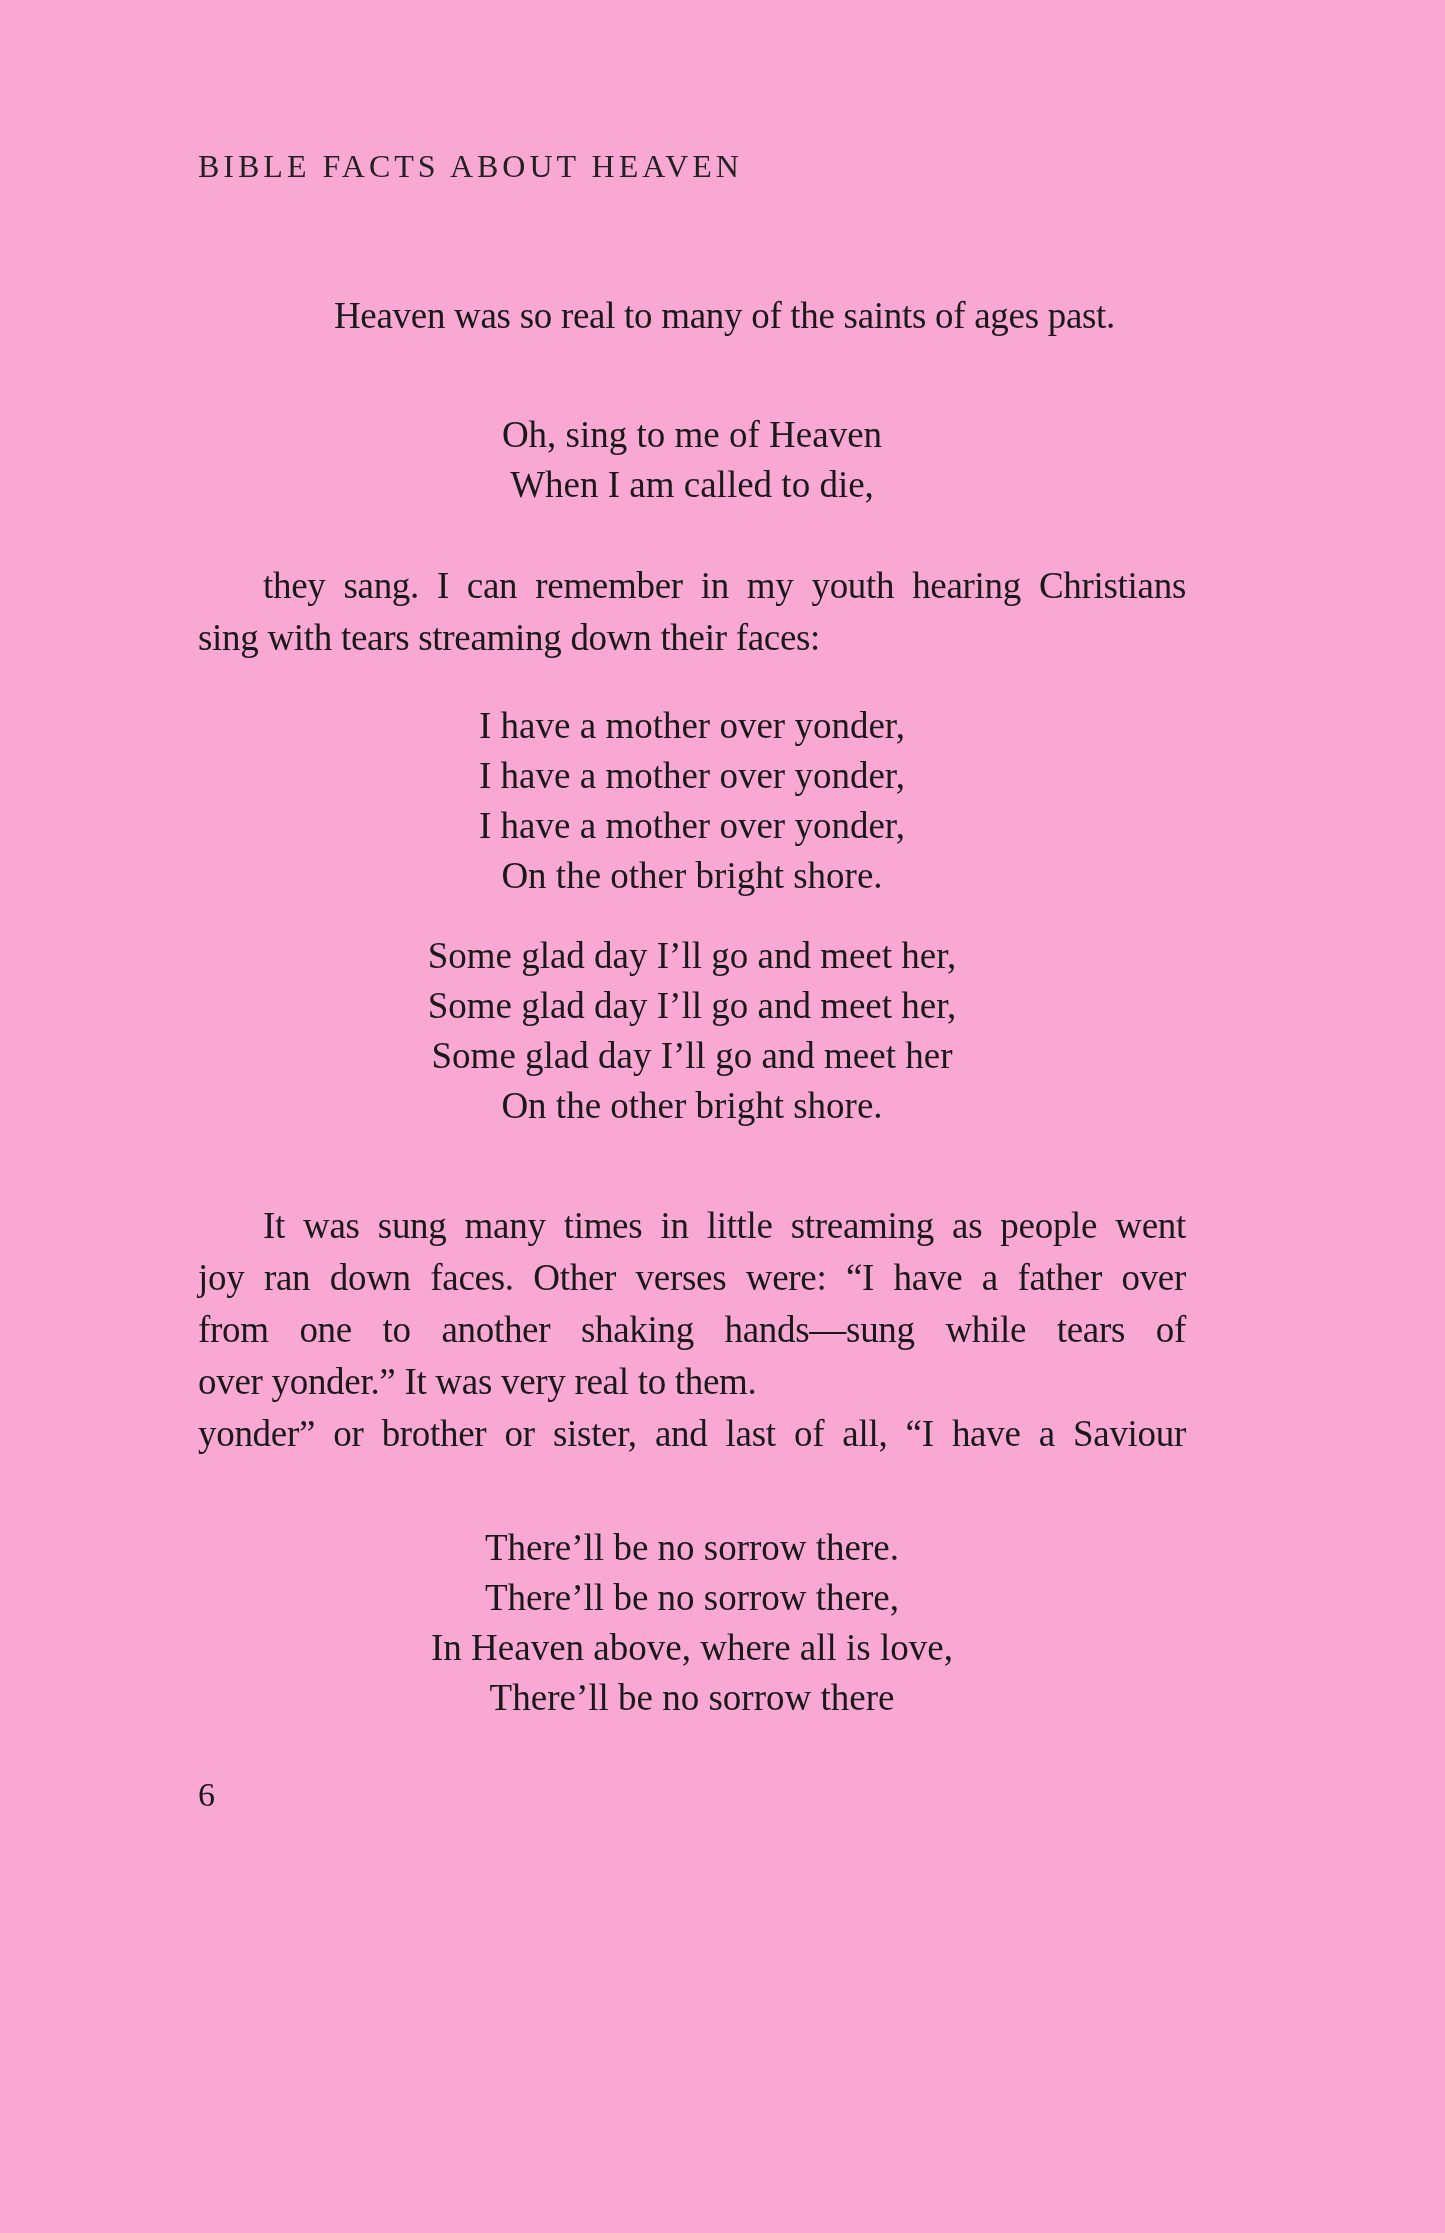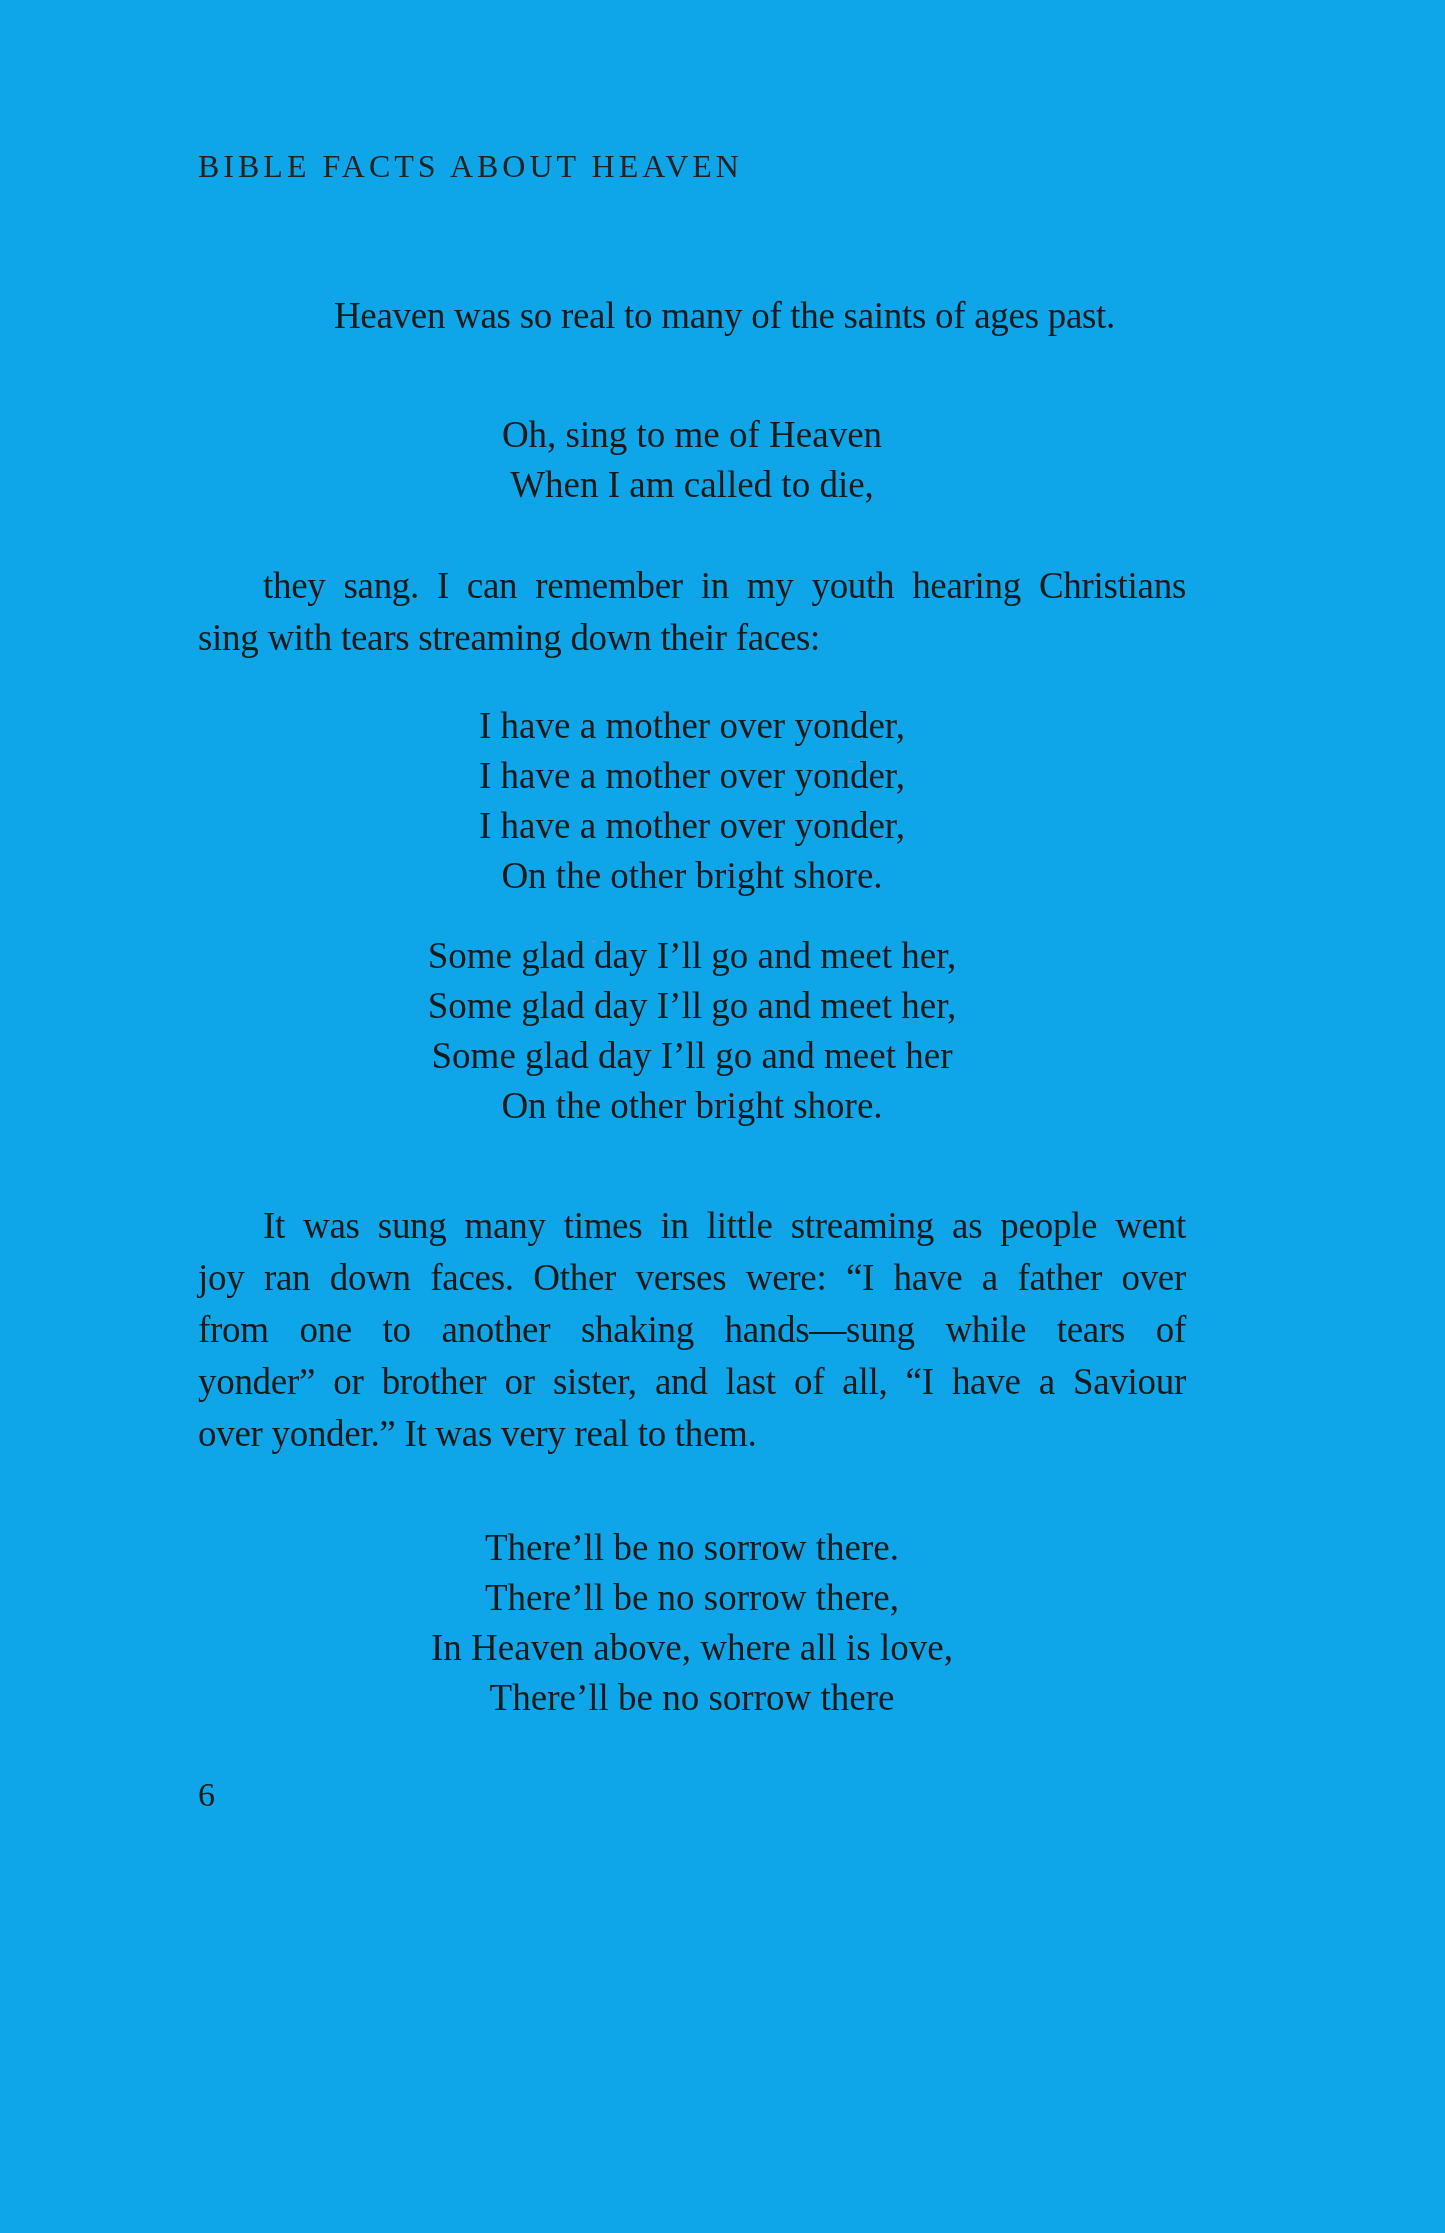--- a/index.html
+++ b/index.html
@@ -5,21 +5,21 @@
   html, body {
     margin: 0;
     padding: 0;
     background: #e9e9e9;
   }
   .page {
     position: relative;
     width: 1445px;
     height: 2233px;
     margin: 0 auto;
-    background: #0ea5e9;
+    background: #f9a8d4;
     color: #191919;
     font-family: "Liberation Serif", "DejaVu Serif", serif;
     overflow: hidden;
     box-sizing: border-box;
     padding-top: 146px;
   }
   .content-column {
     margin-left: 198px;
     width: 988px;
   }
@@ -94,22 +94,22 @@
         <div class="verse block-4">
           <div class="line">Some glad day I’ll go and meet her,</div>
           <div class="line">Some glad day I’ll go and meet her,</div>
           <div class="line">Some glad day I’ll go and meet her</div>
           <div class="line">On the other bright shore.</div>
         </div>
         <div class="paragraph block-5">
           <div class="line indent justify">It was sung many times in little streaming as people went</div>
           <div class="line justify">joy ran down faces. Other verses were: “I have a father over</div>
           <div class="line justify">from one to another shaking hands—sung while tears of</div>
+          <div class="line">over yonder.” It was very real to them.</div>
           <div class="line justify">yonder” or brother or sister, and last of all, “I have a Saviour</div>
-          <div class="line">over yonder.” It was very real to them.</div>
         </div>
         <div class="verse block-6">
           <div class="line">There’ll be no sorrow there.</div>
           <div class="line">There’ll be no sorrow there,</div>
           <div class="line">In Heaven above, where all is love,</div>
           <div class="line">There’ll be no sorrow there</div>
         </div>
       </main>
 
     <div class="folio">6</div>

